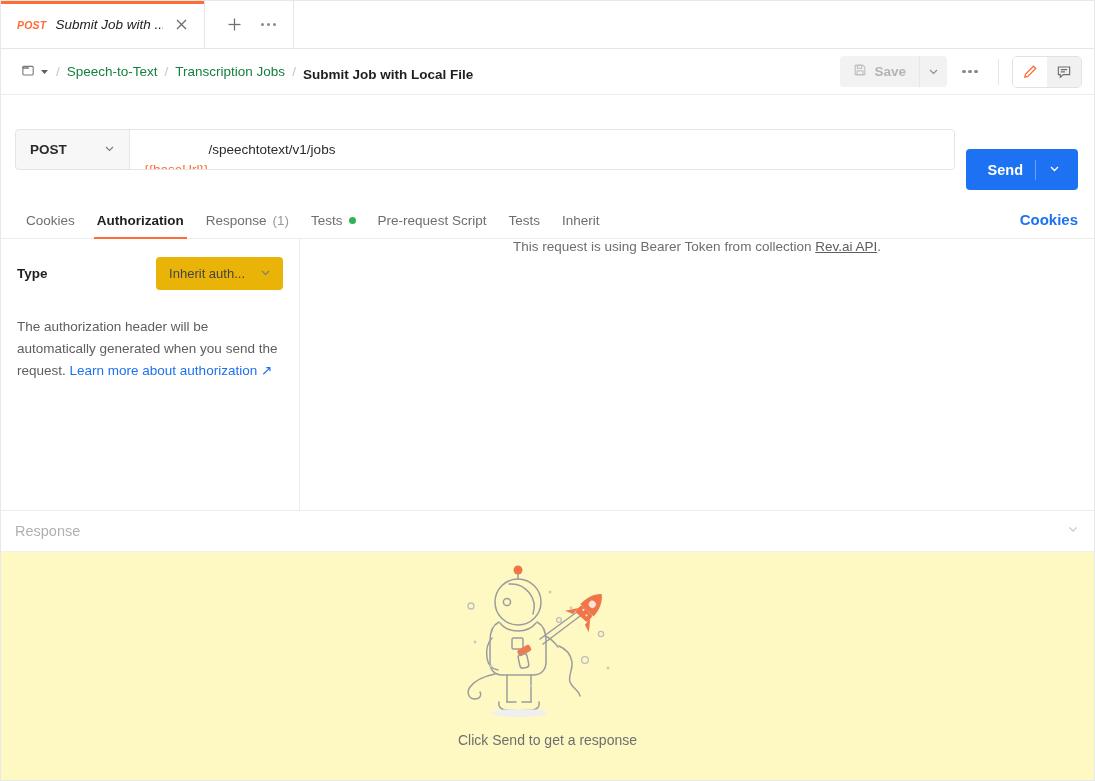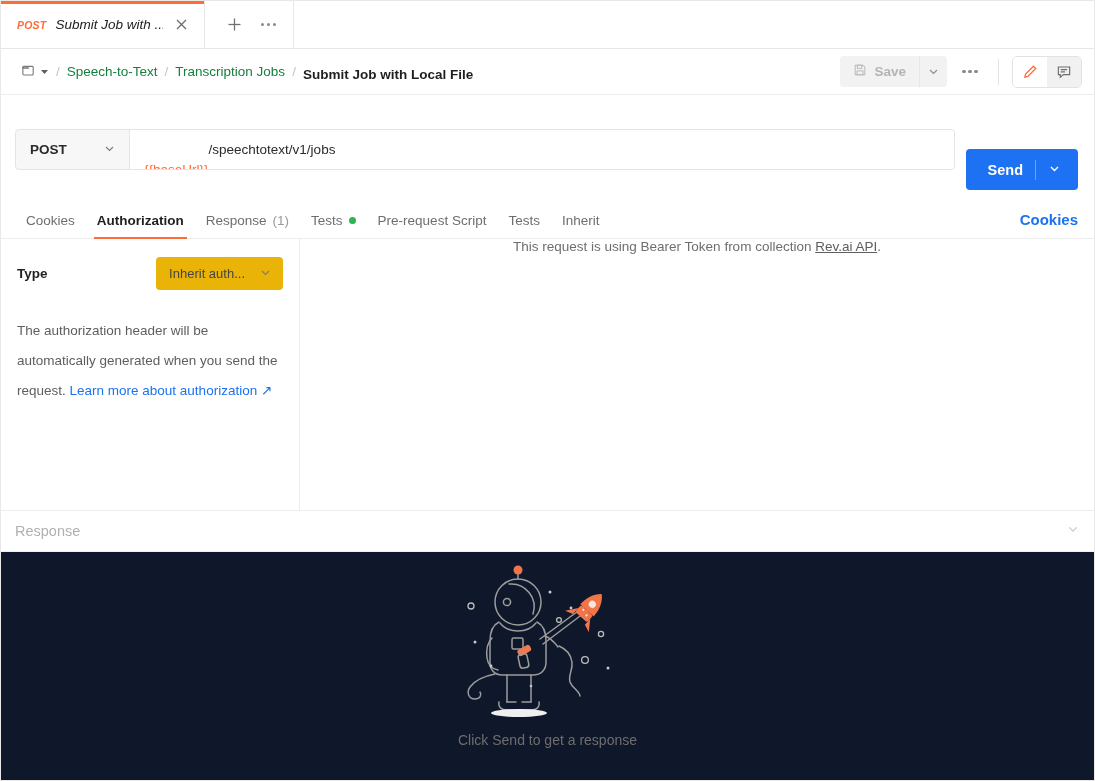--- a/index.html
+++ b/index.html
@@ -185,21 +185,21 @@
   }
   .type-row { display: flex; align-items: center; justify-content: space-between; }
   .type-label { font-size: 13.5px; font-weight: 700; color: #1f1f1f; }
   .type-select {
     display: flex; align-items: center; gap: 14px;
     background: #eab308; border-radius: 4px;
     height: 33px; padding: 0 11px 0 13px;
     font-size: 13px; color: #454545; cursor: pointer;
   }
   .auth-desc {
-    margin-top: 26px; font-size: 13.5px; line-height: 30px; color: #5e5e5e;
+    margin-top: 26px; font-size: 13.5px; line-height: 22px; color: #5e5e5e;
     max-width: 275px;
   }
   .auth-desc a { color: #1c72f2; text-decoration: none; cursor: pointer; }
   .auth-right {
     flex: 1; display: flex; align-items: flex-start; justify-content: center;
     padding-bottom: 6px;
   }
   .auth-msg { font-size: 13.5px; color: #6e6e6e; }
   .auth-msg u { text-decoration: underline; cursor: pointer; color: #5e5e5e; }
 
@@ -208,21 +208,21 @@
     height: 41px; min-height: 41px;
     display: flex; align-items: center;
     padding: 0 14px 0 14px;
     border-bottom: 1px solid #f0f0f0;
   }
   .resp-title { font-size: 14.5px; color: #b0b0b0; }
   .resp-caret { margin-left: auto; color: #c9c9c9; cursor: pointer; }
   .resp-body {
     flex: 1; display: flex; flex-direction: column;
     align-items: center; justify-content: center;
-    padding-bottom: 22px; background: #0f172a;
+    padding-bottom: 22px; background: #fef9c3;
   }
   .resp-caption { margin-top: 6px; font-size: 14px; color: #6e6e6e; }
 </style>
 </head>
 <body>
 
 <div class="app">
 
   <div class="tabbar">
     <div class="tab">

